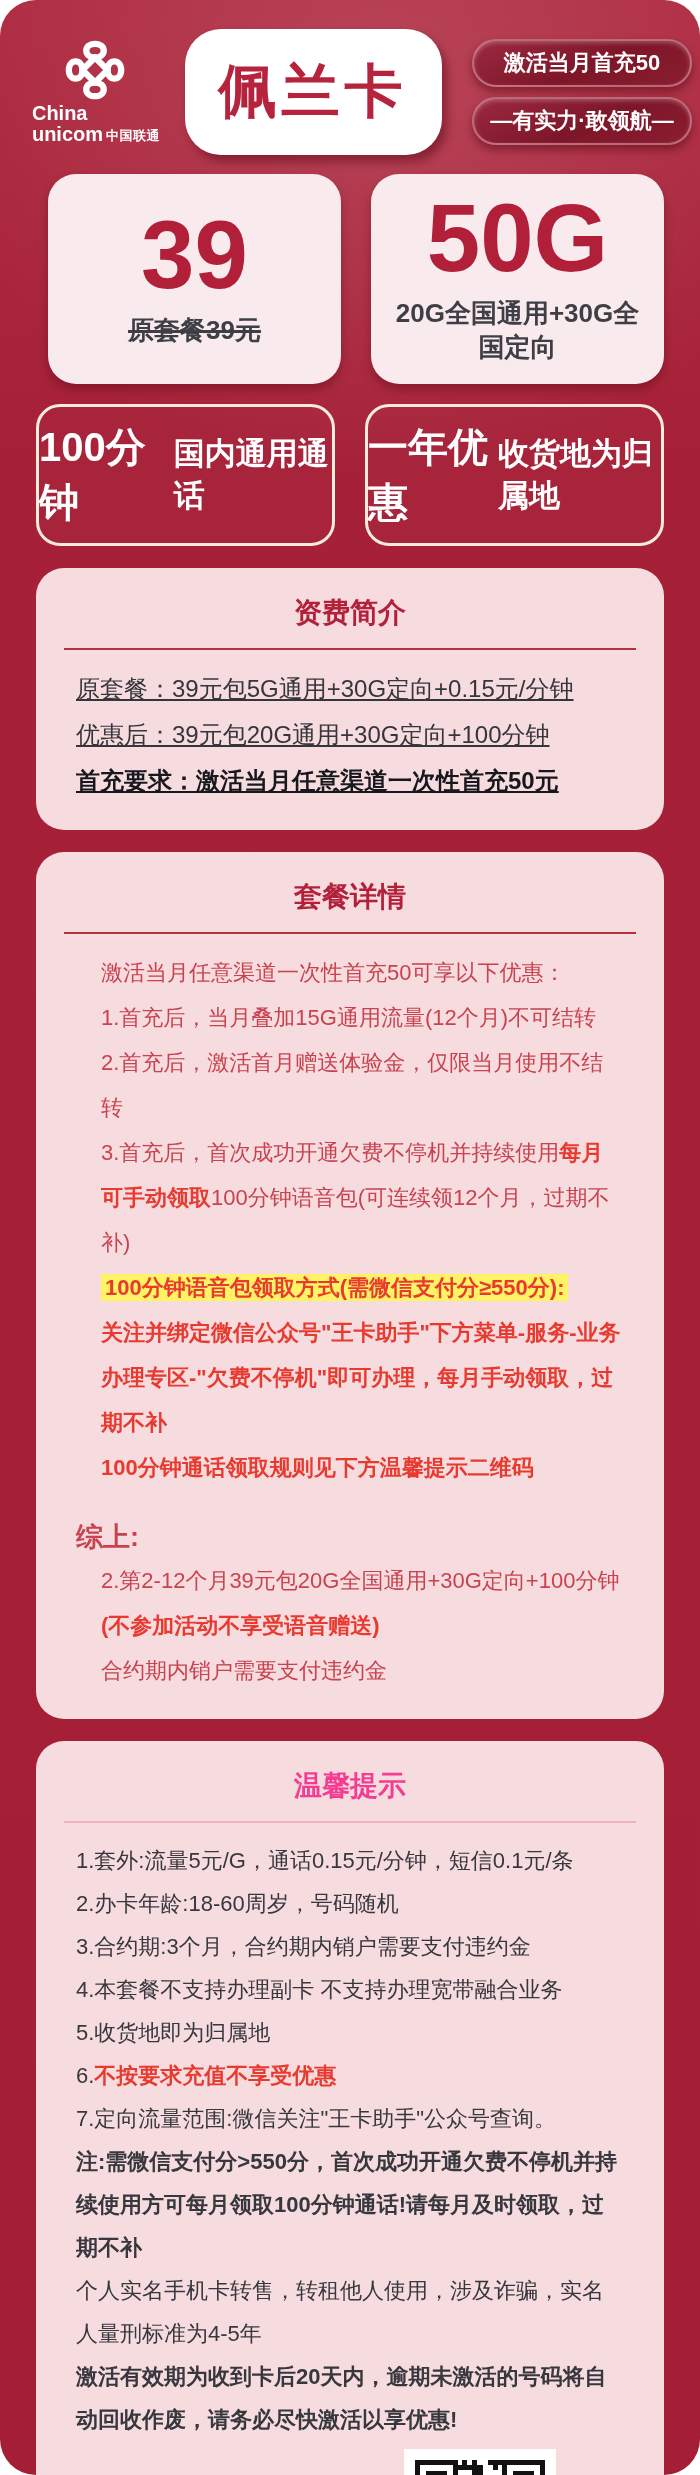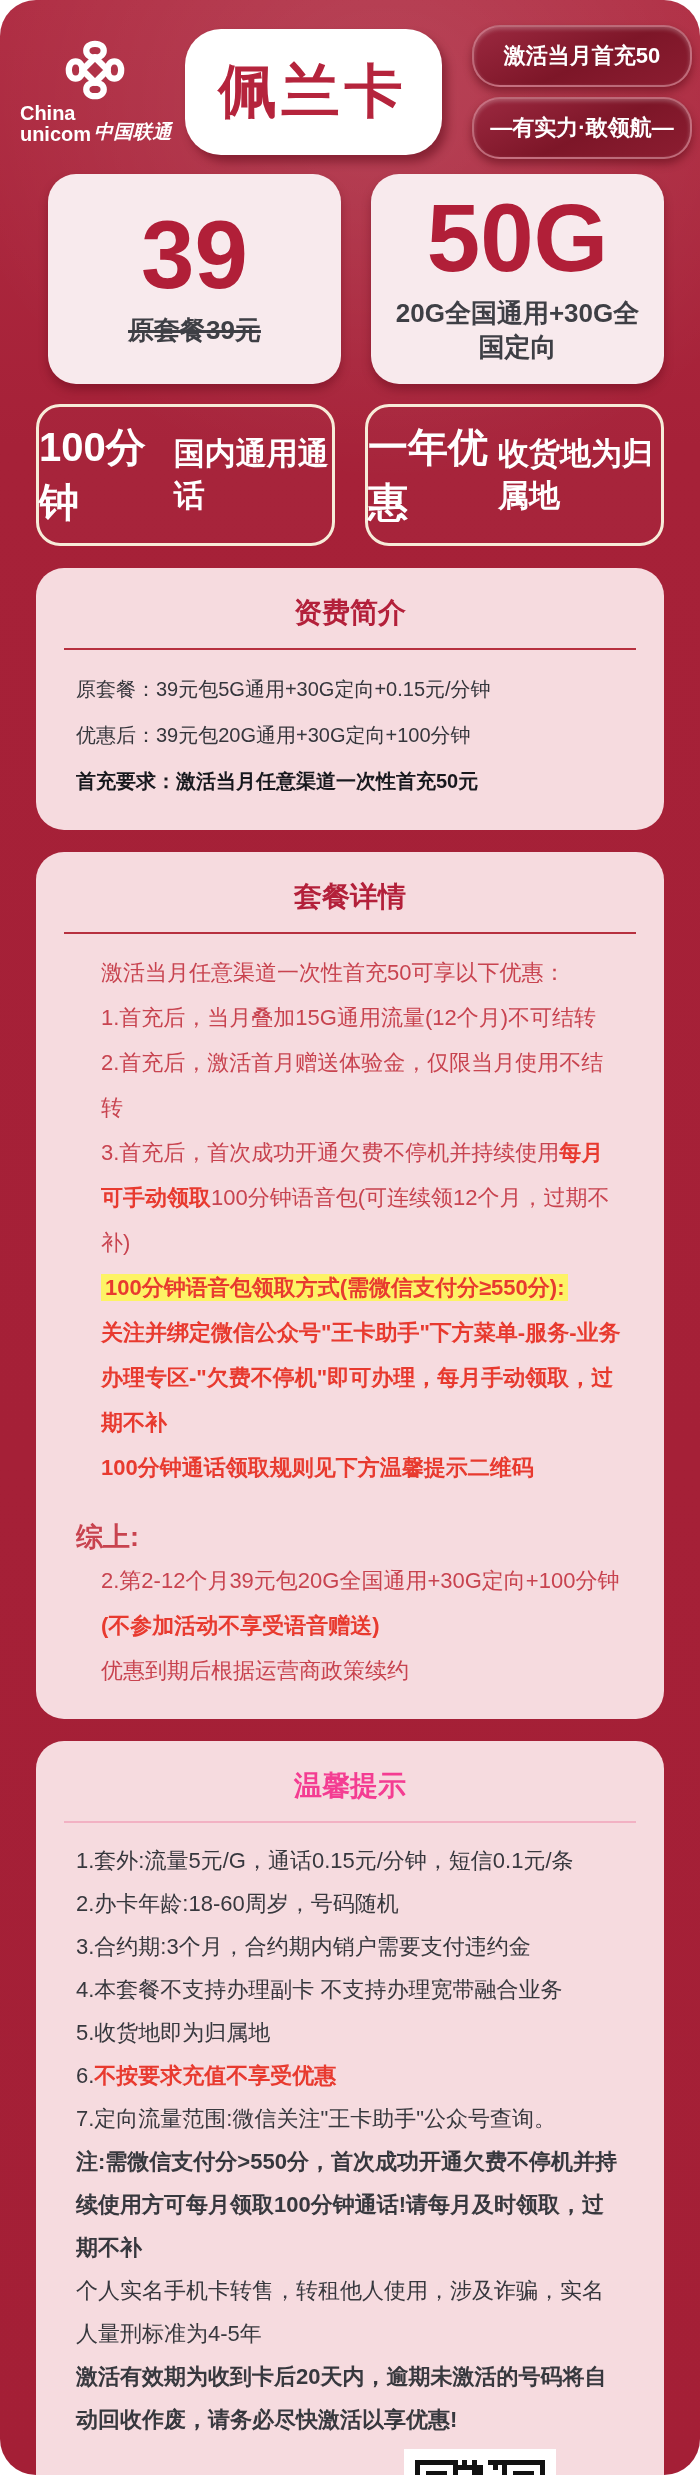--- a/index.html
+++ b/index.html
@@ -14,31 +14,31 @@
       linear-gradient(180deg,#af2c42 0%, #a62138 18%, #a41f36 100%);
     padding:0 36px;
     overflow:hidden;
   }
 
   
   .header { display:flex; align-items:center; padding-top:26px; height:158px; }
   .logo { width:118px; color:#fff; text-align:center; flex:none; }
   .logo svg { display:block; margin:0 auto 2px; }
   .logo-en { font-size:20px; font-weight:700; line-height:1.05; text-align:left; padding-left:2px; }
-  .logo-cn { font-size:19px; font-weight:700; white-space:nowrap; letter-spacing:0.5px;font-style:italic; }
+  .logo-cn { font-size:13px; font-weight:700; white-space:nowrap; letter-spacing:0.5px; }
   .title-plate {
     margin:8px auto; flex:none;
     background:#ffffff; border-radius:36px;
     padding:24px 34px;
     box-shadow:5px 7px 10px rgba(80,0,16,0.45);
   }
   .title-plate span{ font-size:58px; font-weight:800; color:#b5243c; letter-spacing:5px; }
   .badges { flex:none; width:220px; display:flex; flex-direction:column; gap:10px; margin-right:-28px; }
   .badge {
-    height:62px; border-radius:28px;
+    height:48px; border-radius:28px;
     display:flex; align-items:center; justify-content:center;
     background:linear-gradient(155deg,#9c2940 0%, #7d1628 55%, #8c1d31 100%);
     border:2px solid rgba(243,186,196,0.50);
     box-shadow:0 5px 9px rgba(70,0,12,0.45), inset 0 2px 4px rgba(255,255,255,0.25);
     color:#fff; font-weight:800; font-size:22px; white-space:nowrap;
   }
 
   
   .grid2 { display:grid; grid-template-columns:1fr 1fr; gap:30px; }
   .stat-row { margin-top:16px;margin-left:12px; }
@@ -65,21 +65,21 @@
   
   .info-card {
     margin-top:22px; background:#f6dbdf; border-radius:28px;
     padding:22px 40px 26px;
   }
   .card-title { text-align:center; font-size:28px; font-weight:800; color:#b3203a; padding:4px 0 16px; }
   .card-title.pink { color:#f43d92; }
   .divider { border-top:2px solid #b7303f; margin:0 -12px 16px; }
   .divider.pink { border-top:2px solid #f2b1c3; }
 
-  .p-line { font-size:20px; line-height:46px; color:#35363c; }
+  .p-line { font-size:24px; line-height:46px; color:#35363c;text-decoration:underline; }
   .p-line.bold { font-weight:800; color:#17181d; }
 
   .d-line { font-size:22px; line-height:45px; color:#c8434f;margin-left:25px; }
   .em { color:#e83a2f; font-weight:800; }
   .hl { background:#fdf365; padding:1px 4px; }
   .summary-head { font-size:27px; font-weight:800; color:#c8434f; line-height:42px; margin-top:26px; }
 
   .t-line { font-size:22px; line-height:43px; color:#37383e; }
 
   
@@ -164,21 +164,21 @@
       <p class="d-line">激活当月任意渠道一次性首充50可享以下优惠：</p>
       <p class="d-line">1.首充后，当月叠加15G通用流量(12个月)不可结转</p>
       <p class="d-line">2.首充后，激活首月赠送体验金，仅限当月使用不结转</p>
       <p class="d-line"><span>3.首充后，首次成功开通欠费不停机并持续使用</span><span class="em">每月可手动领取</span><span>100分钟语音包(可连续领12个月，过期不补)</span></p>
       <p class="d-line"><span class="hl em">100分钟语音包领取方式(需微信支付分≥550分):</span></p>
       <p class="d-line em">关注并绑定微信公众号"王卡助手"下方菜单-服务-业务办理专区-"欠费不停机"即可办理，每月手动领取，过期不补</p>
       <p class="d-line em">100分钟通话领取规则见下方温馨提示二维码</p>
       <p class="summary-head">综上:</p>
       <p class="d-line">2.第2-12个月39元包20G全国通用+30G定向+100分钟</p>
       <p class="d-line em">(不参加活动不享受语音赠送)</p>
-      <p class="d-line">优惠到期后根据运营商政策续约</p>
+      <p class="d-line">合约期内销户需要支付违约金</p>
     </div>
 
     <div class="info-card">
       <div class="card-title pink">温馨提示</div>
       <div class="divider pink"></div>
       <p class="t-line">1.套外:流量5元/G，通话0.15元/分钟，短信0.1元/条</p>
       <p class="t-line">2.办卡年龄:18-60周岁，号码随机</p>
       <p class="t-line">3.合约期:3个月，合约期内销户需要支付违约金</p>
       <p class="t-line">4.本套餐不支持办理副卡 不支持办理宽带融合业务</p>
       <p class="t-line">5.收货地即为归属地</p>

